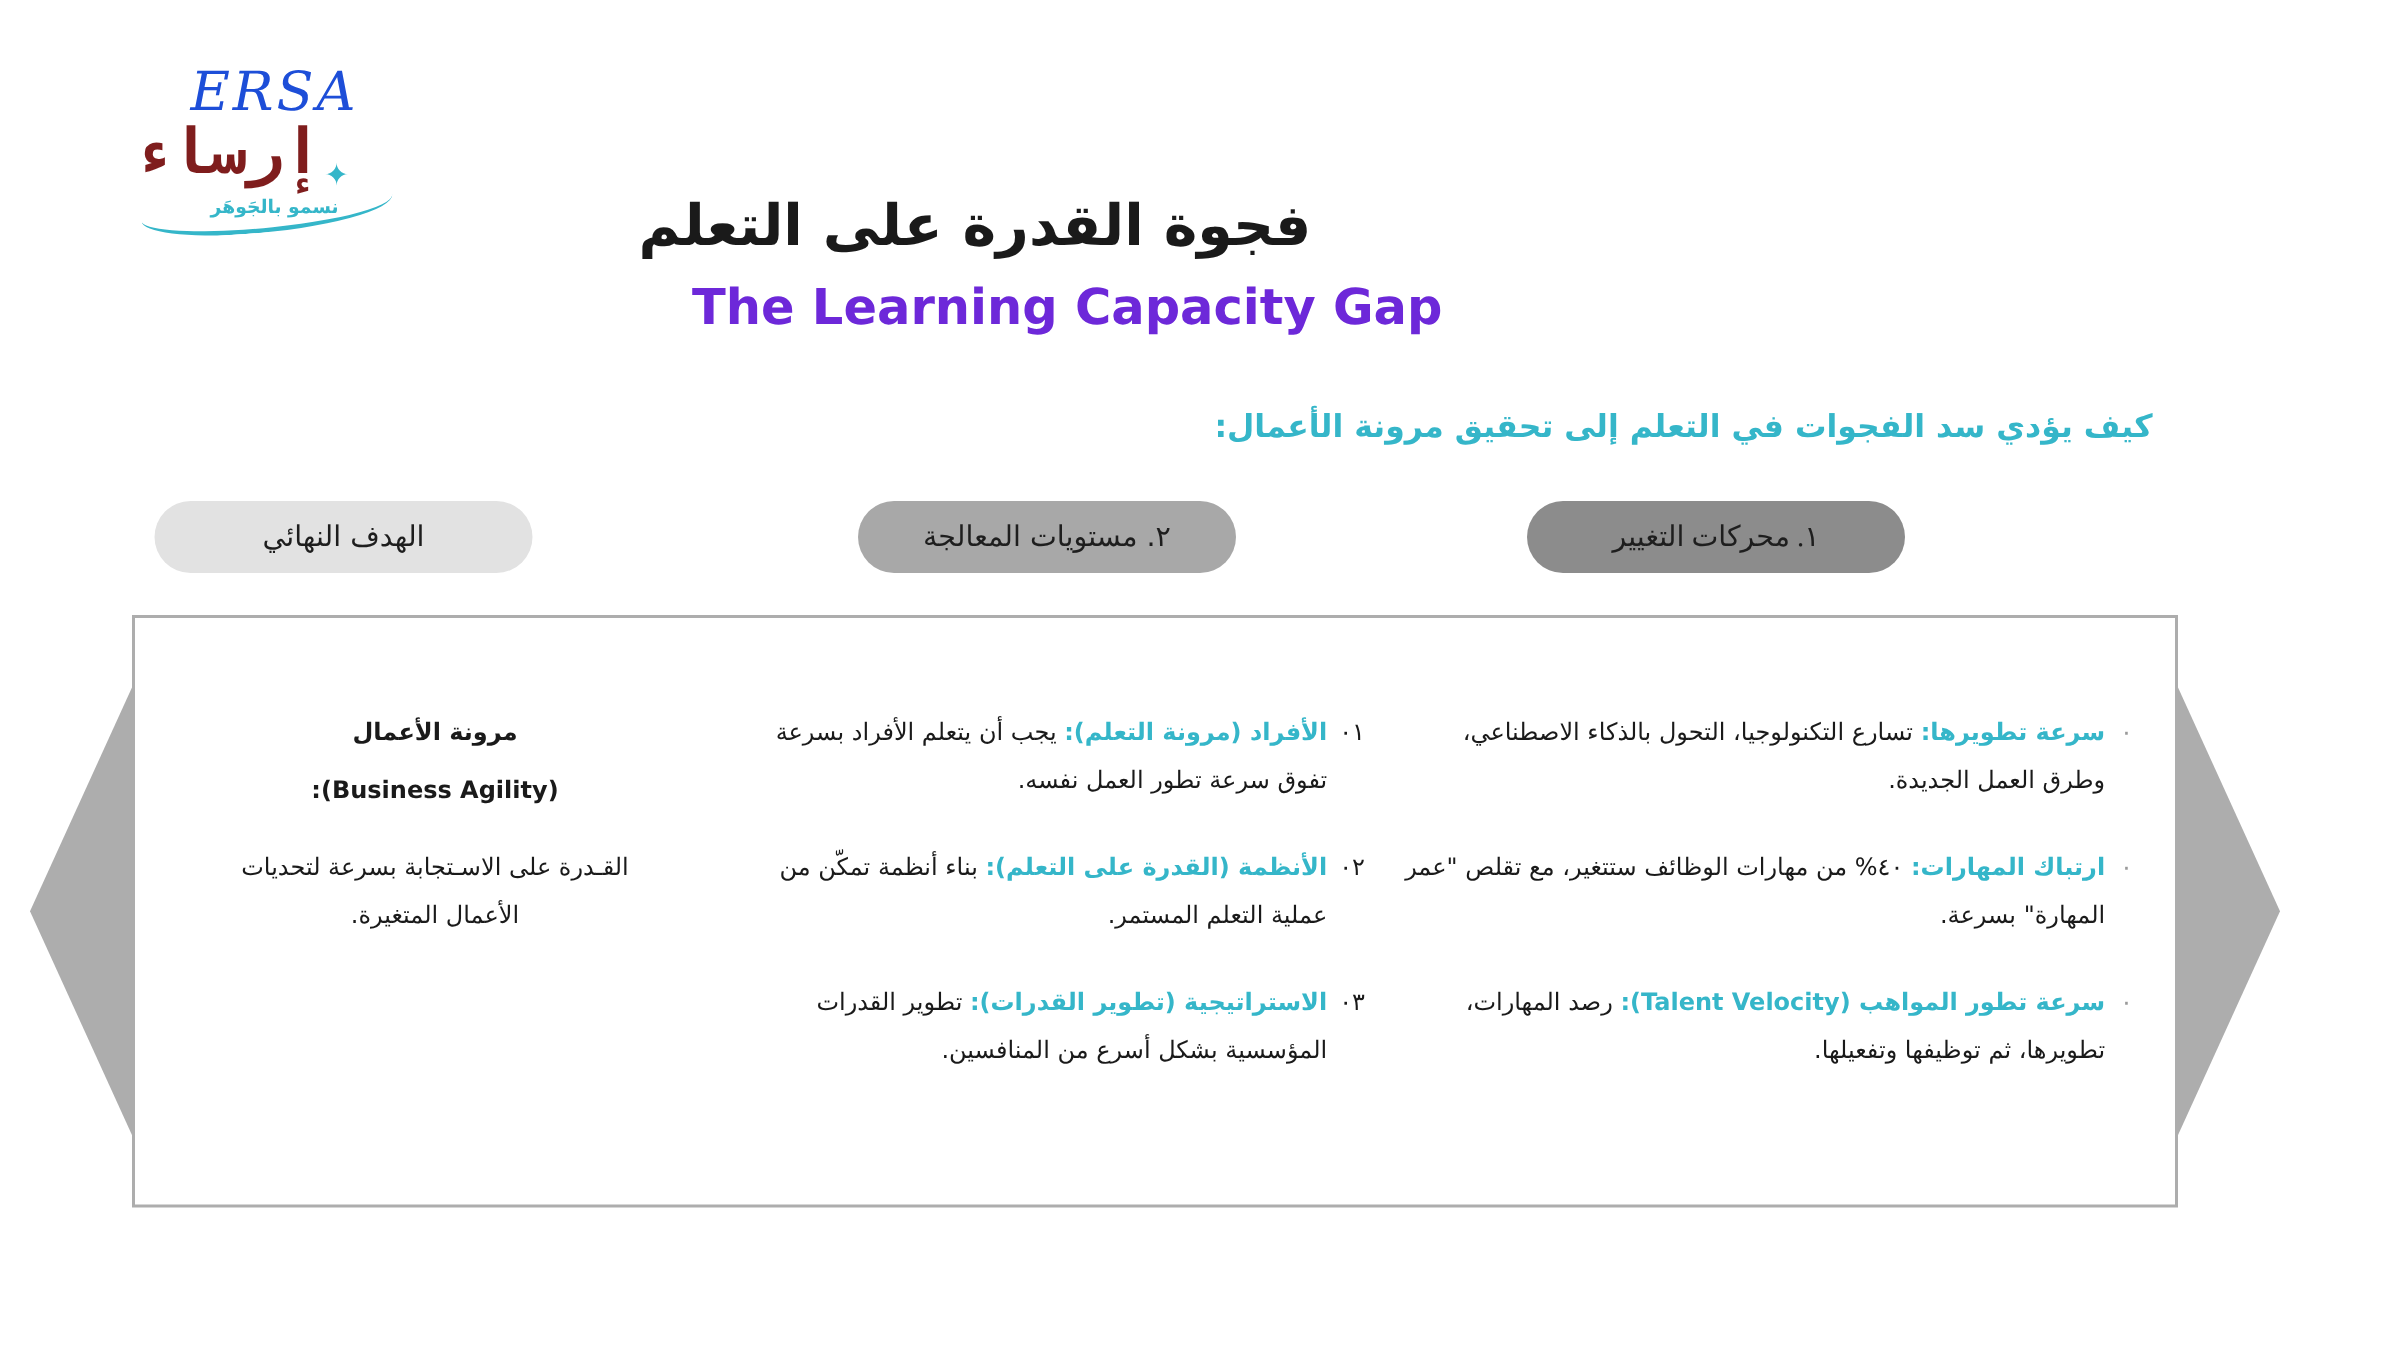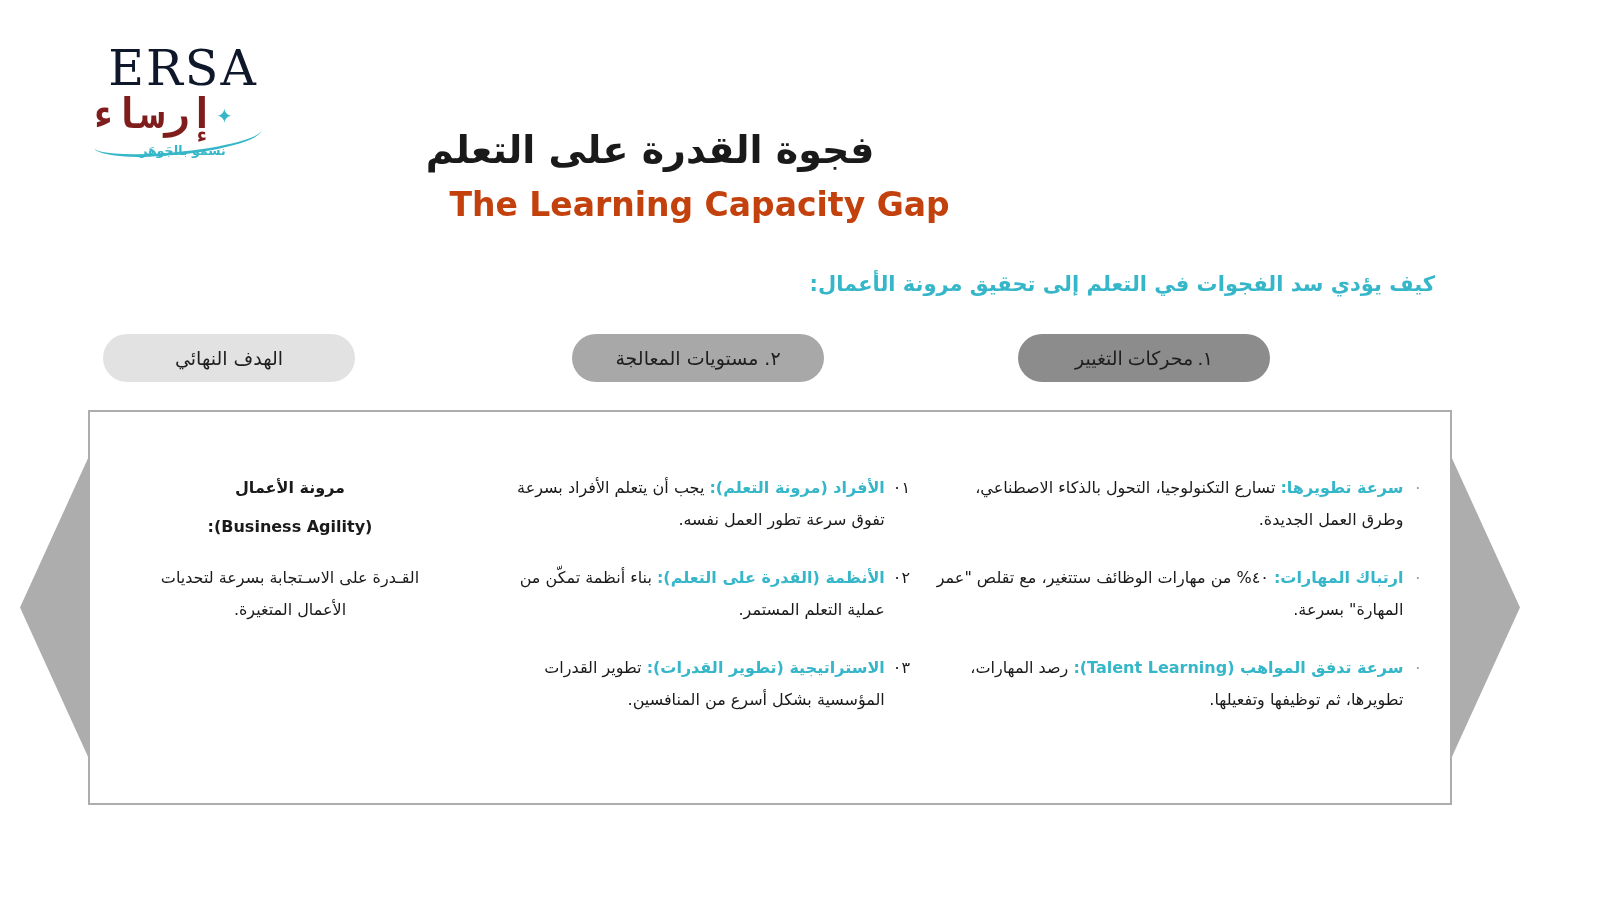--- a/index.html
+++ b/index.html
@@ -23,27 +23,28 @@
   
   .logo {
     position: absolute;
     left: 88px;
     top: 44px;
     width: 190px;
     height: 150px;
   }
   .logo-latin {
     font-family: "DejaVu Serif", "Liberation Serif", serif;
-    font-size: 49px;
+    font-size: 36px;
     letter-spacing: 2px;
-    color: #0f172a;
+    color: #1d4ed8;
     font-weight: 400;
     line-height: 1;
     text-align: center;
     direction: ltr;
+    font-style: italic;
   }
   .logo-ar {
     font-family: Liberation Mono, monospace;
     font-size: 42px;
     font-weight: 700;
     color: #7f1d1d;
     text-align: left;
     line-height: 1.05;
     margin-top: 2px;
   }
@@ -82,26 +83,26 @@
     width: 1300px;
     text-align: center;
     font-size: 38px;
     font-weight: 700;
     color: #1a1a1a;
     letter-spacing: 0.5px;
   }
   .title-en {
     position: absolute;
     top: 185px;
-    left: 0;
+    left: 12px;
     width: 1399px;
     text-align: center;
     font-size: 33px;
     font-weight: 700;
-    color: #c2410c;
+    color: #6d28d9;
     direction: ltr;
   }
 
   
   .subhead {
     position: absolute;
     top: 272px;
     right: 165px;
     font-size: 21px;
     font-weight: 700;
@@ -262,21 +263,21 @@
         <div class="bullet-row">
           <span class="bullet-mark">٠</span>
           <span class="bullet-text"><span class="hl">سرعة تطويرها:</span><span> تسارع التكنولوجيا، التحول بالذكاء الاصطناعي، وطرق العمل الجديدة.</span></span>
         </div>
         <div class="bullet-row">
           <span class="bullet-mark">٠</span>
           <span class="bullet-text"><span class="hl">ارتباك المهارات:</span><span> ٤٠% من مهارات الوظائف ستتغير، مع تقلص "عمر المهارة" بسرعة.</span></span>
         </div>
         <div class="bullet-row">
           <span class="bullet-mark">٠</span>
-          <span class="bullet-text"><span class="hl">سرعة تدفق المواهب (Talent Learning):</span><span> رصد المهارات، تطويرها، ثم توظيفها وتفعيلها.</span></span>
+          <span class="bullet-text"><span class="hl">سرعة تطور المواهب (Talent Velocity):</span><span> رصد المهارات، تطويرها، ثم توظيفها وتفعيلها.</span></span>
         </div>
       </div>
 
       <div class="col col-levels">
         <div class="bullet-row">
           <span class="bullet-num">٠١</span>
           <span class="bullet-text"><span class="hl">الأفراد (مرونة التعلم):</span><span> يجب أن يتعلم الأفراد بسرعة تفوق سرعة تطور العمل نفسه.</span></span>
         </div>
         <div class="bullet-row">
           <span class="bullet-num">٠٢</span>

